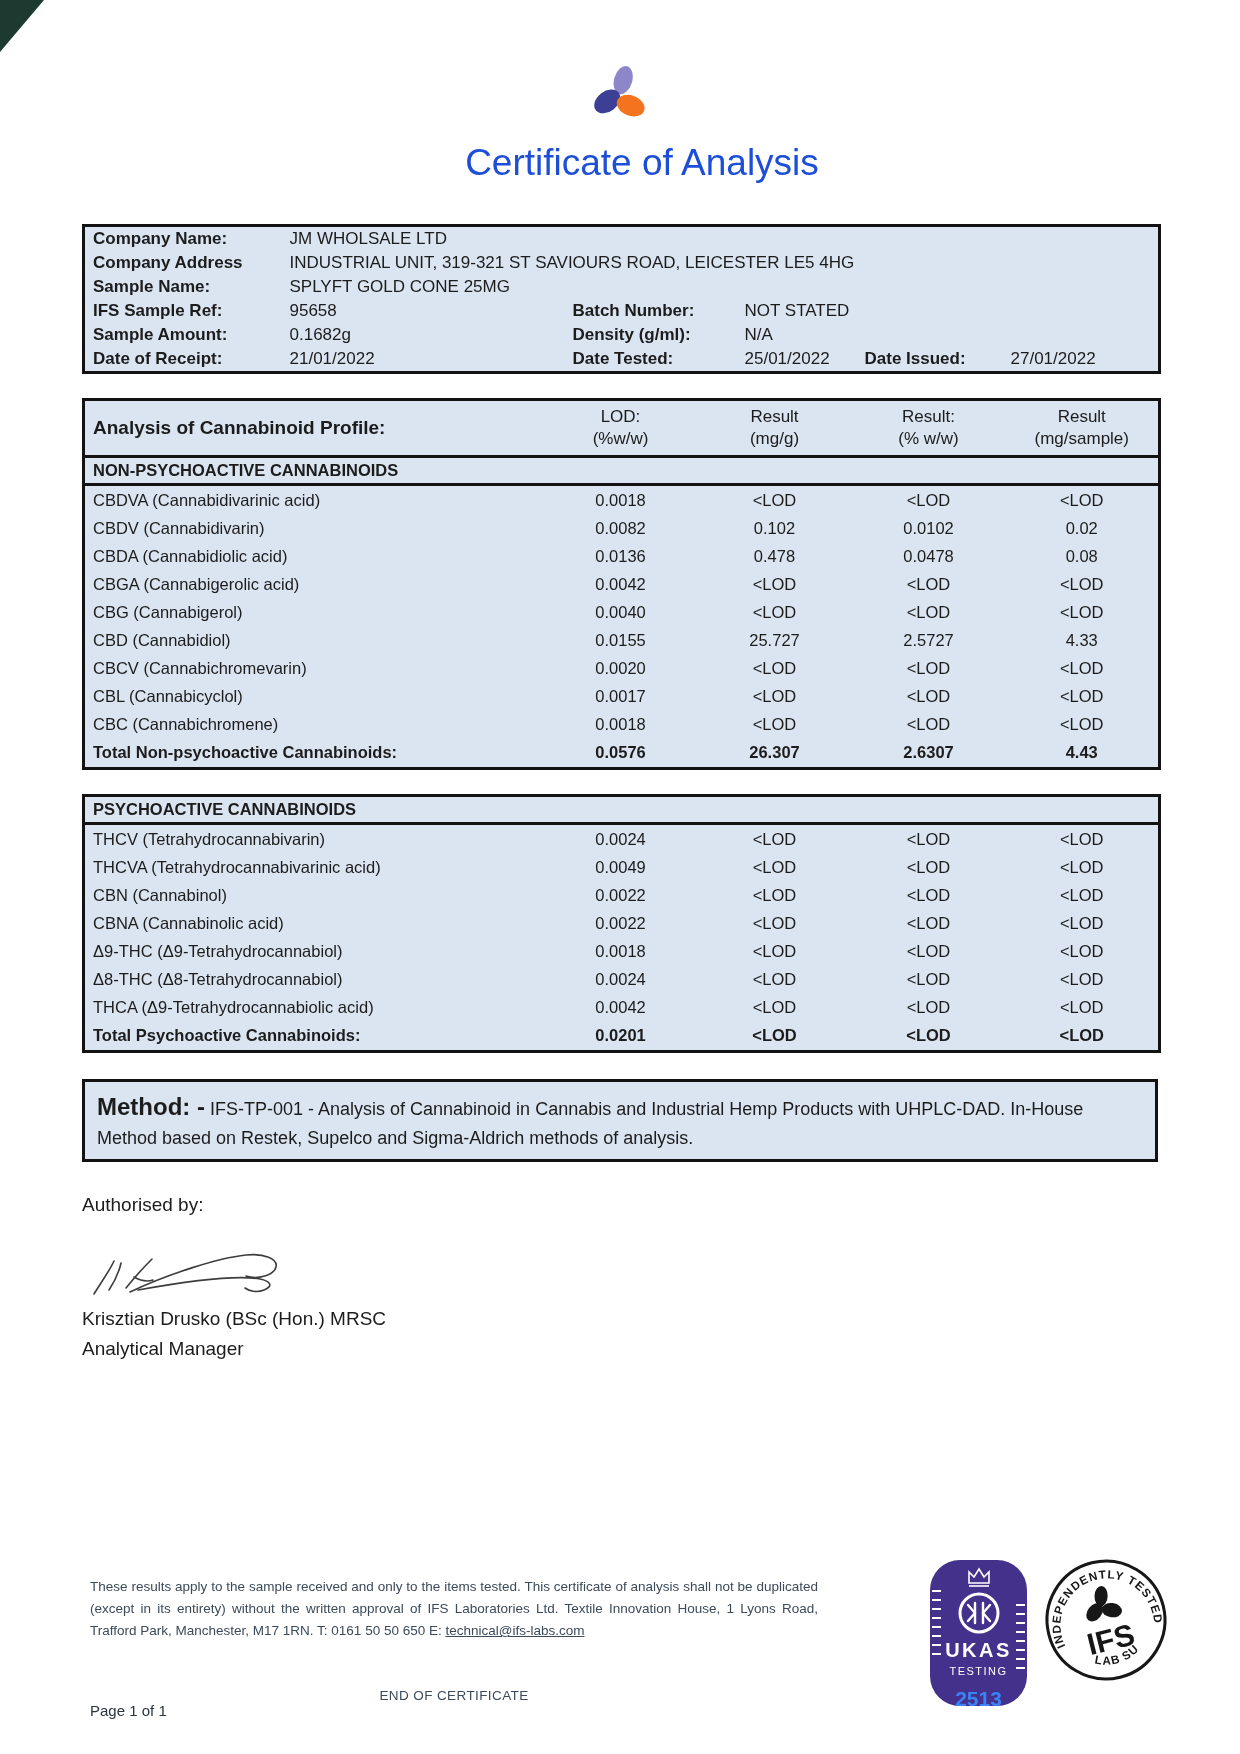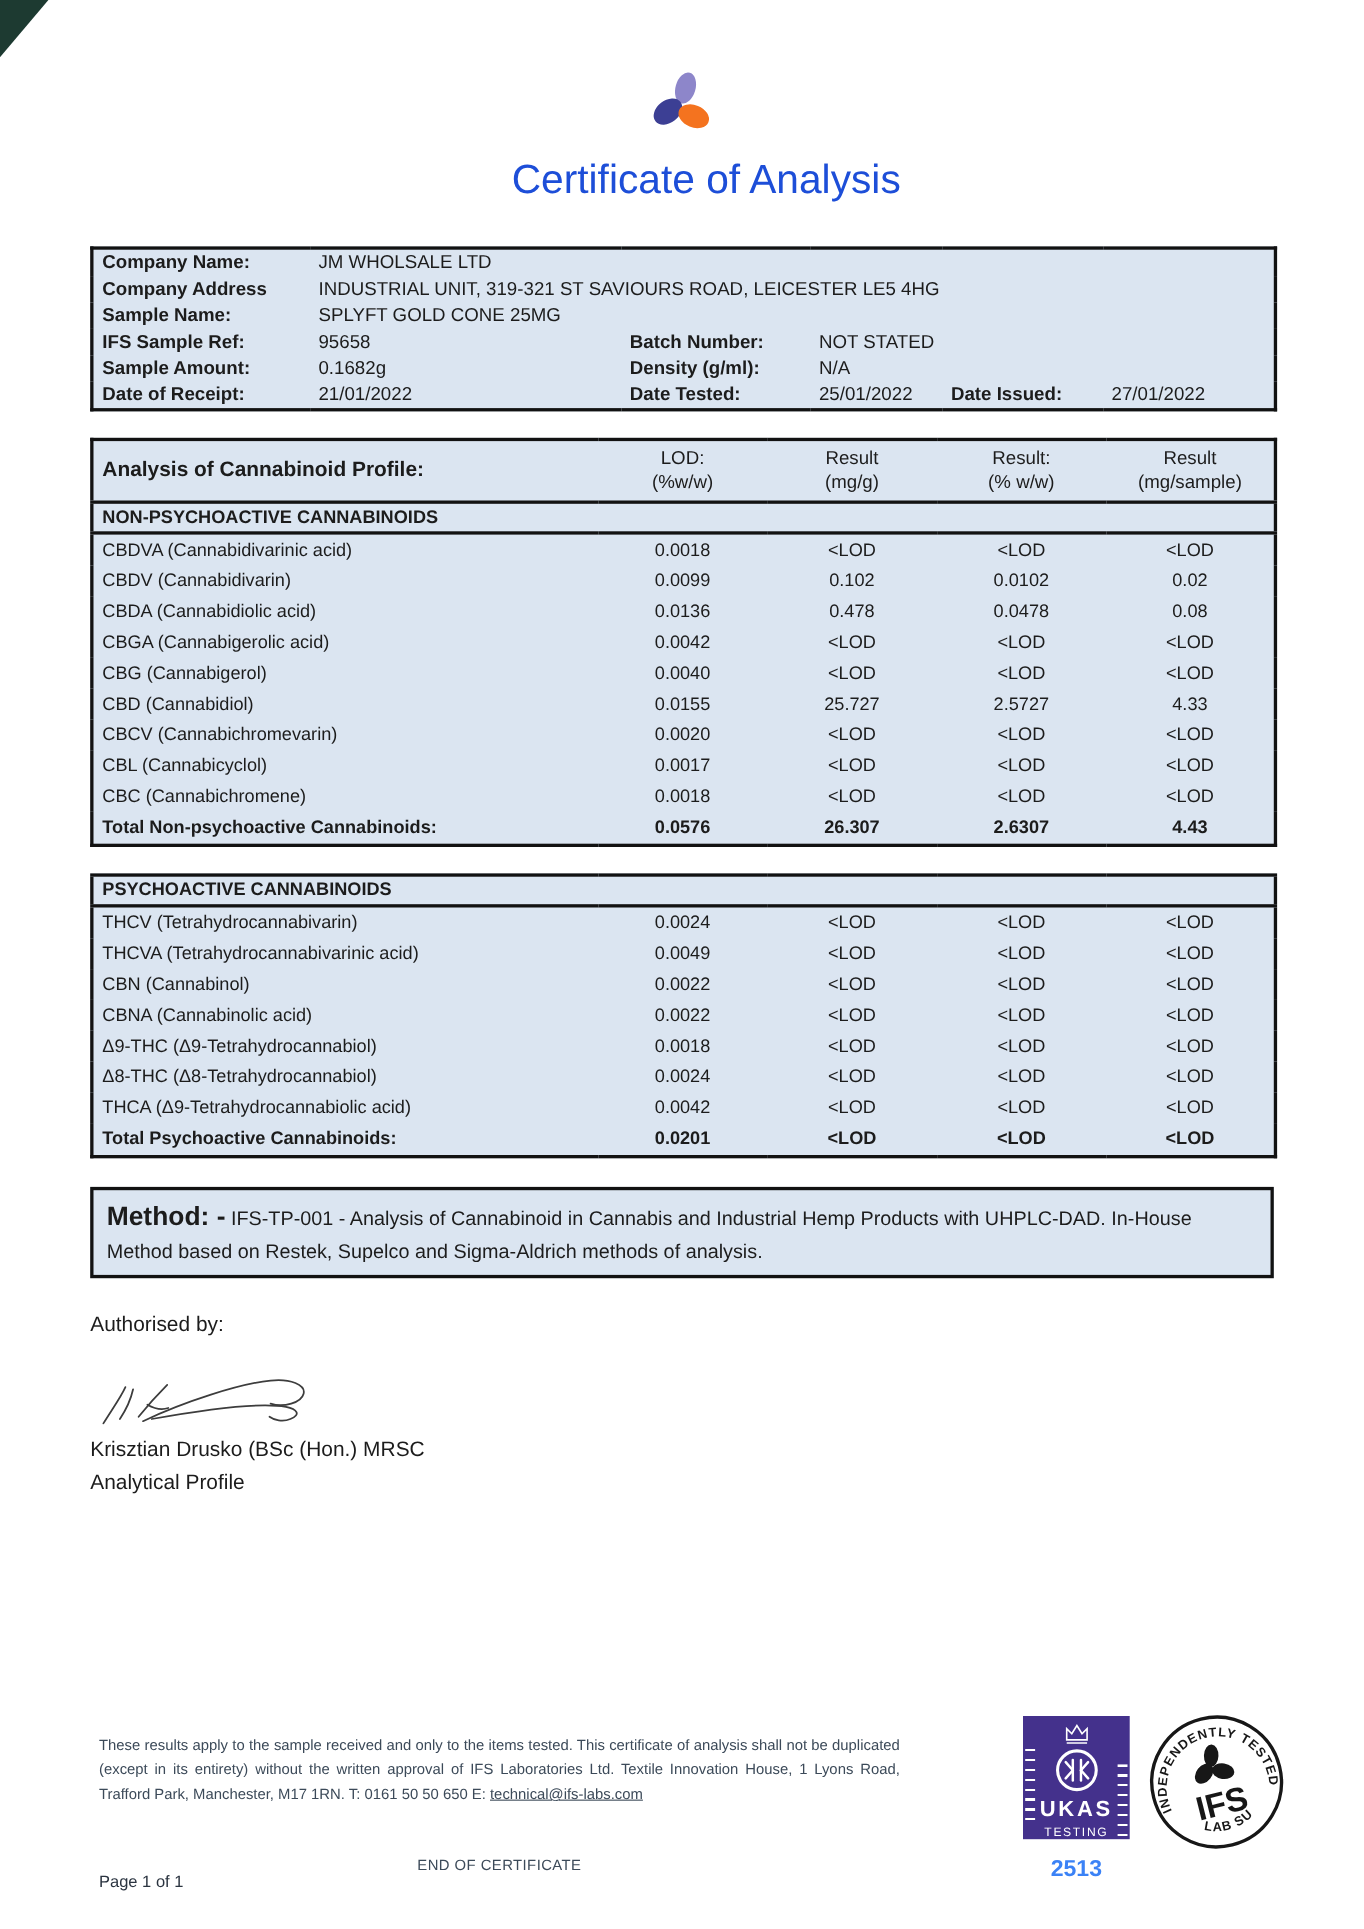--- a/index.html
+++ b/index.html
@@ -36,22 +36,22 @@
   .auth{margin-top:32px;font-size:19px;}
   .signature{display:block;margin:8px 0 2px 4px;}
   .signer{font-size:19px;line-height:1.55;}
   
   .footer-text{position:absolute;left:90px;top:1576px;width:728px;font-size:13.5px;line-height:1.64;
                color:#3c4a59;text-align:justify;}
   .email{color:#3c4a59;text-decoration:underline;cursor:pointer;}
   .end{position:absolute;left:90px;top:1688px;width:728px;text-align:center;font-size:13.5px;
        color:#3c4a59;letter-spacing:.4px;}
   .pageno{position:absolute;left:90px;top:1702px;font-size:15px;color:#2b3440;}
-  .ukas{position:absolute;left:930px;top:1560px;width:97px;height:112px;background:#44318c;
-        display:flex;flex-direction:column;align-items:center;}
+  .ukas{position:absolute;left:930px;top:1560px;width:97px;height:146px;background:#44318c;
+        display:flex;flex-direction:column;align-items:center;border-radius:30px;}
   .ukas .tickL,.ukas .tickR{position:absolute;width:9px;height:66px;
         background:repeating-linear-gradient(to bottom,#fff 0 2px,transparent 2px 9px);}
   .ukas .tickL{left:2px;top:30px;}
   .ukas .tickR{right:2px;top:44px;}
   .ukas-word{color:#fff;font-weight:bold;font-size:20px;letter-spacing:2.5px;margin-top:3px;}
   .ukas-sub{color:#fff;font-size:11px;letter-spacing:1.5px;margin-top:3px;}
   .ukas-no{position:absolute;left:930px;top:1687px;width:97px;text-align:center;font-weight:bold;
            font-size:21px;color:#3b82f6;}
   .stamp{position:absolute;left:1043px;top:1556px;width:126px;height:128px;transform:rotate(-14deg);}
   .stamp text{font-family:"Liberation Sans",sans-serif;font-weight:bold;fill:#171717;}
@@ -153,21 +153,21 @@
       <tbody>
           <tr>
             <td>CBDVA (Cannabidivarinic acid)</td>
             <td>0.0018</td>
             <td>&lt;LOD</td>
             <td>&lt;LOD</td>
             <td>&lt;LOD</td>
           </tr>
           <tr>
             <td>CBDV (Cannabidivarin)</td>
-            <td>0.0099</td>
+            <td>0.0082</td>
             <td>0.102</td>
             <td>0.0102</td>
             <td>0.02</td>
           </tr>
           <tr>
             <td>CBDA (Cannabidiolic acid)</td>
             <td>0.0136</td>
             <td>0.478</td>
             <td>0.0478</td>
             <td>0.08</td>
@@ -306,21 +306,21 @@
       <g fill="none" stroke="#3d3d3d" stroke-width="1.6" stroke-linecap="round">
         <path d="M8,70 C16,57 24,46 28,37"></path>
         <path d="M23,66 C29,57 33,48 35,39"></path>
         <path d="M40,64 C48,54 58,43 66,35"></path>
         <path d="M48,53 C55,57 61,58 67,56"></path>
         <path d="M44,68 C82,50 132,34 160,31 C178,29 192,35 190,43 C188,51 172,56 160,52"></path>
         <path d="M52,66 C102,57 152,51 174,55 C184,57 188,62 178,66 C171,69 163,67 159,64"></path>
       </g>
     </svg>
     <div class="signer">Krisztian Drusko (BSc (Hon.) MRSC</div>
-    <div class="signer">Analytical Profile</div>
+    <div class="signer">Analytical Manager</div>
   </div>
 
   <div class="footer-text">
     <span>These results apply to the sample received and only to the items tested. This certificate of analysis shall not be duplicated (except in its entirety) without the written approval of IFS Laboratories Ltd. Textile Innovation House, 1 Lyons Road, Trafford Park, Manchester, M17 1RN. T: 0161 50 50 650 E: </span><a class="email">technical@ifs-labs.com</a>
   </div>
   <div class="end">END OF CERTIFICATE</div>
   <div class="pageno">Page 1 of 1</div>
 
   <div class="ukas">
     <div class="tickL"></div>

